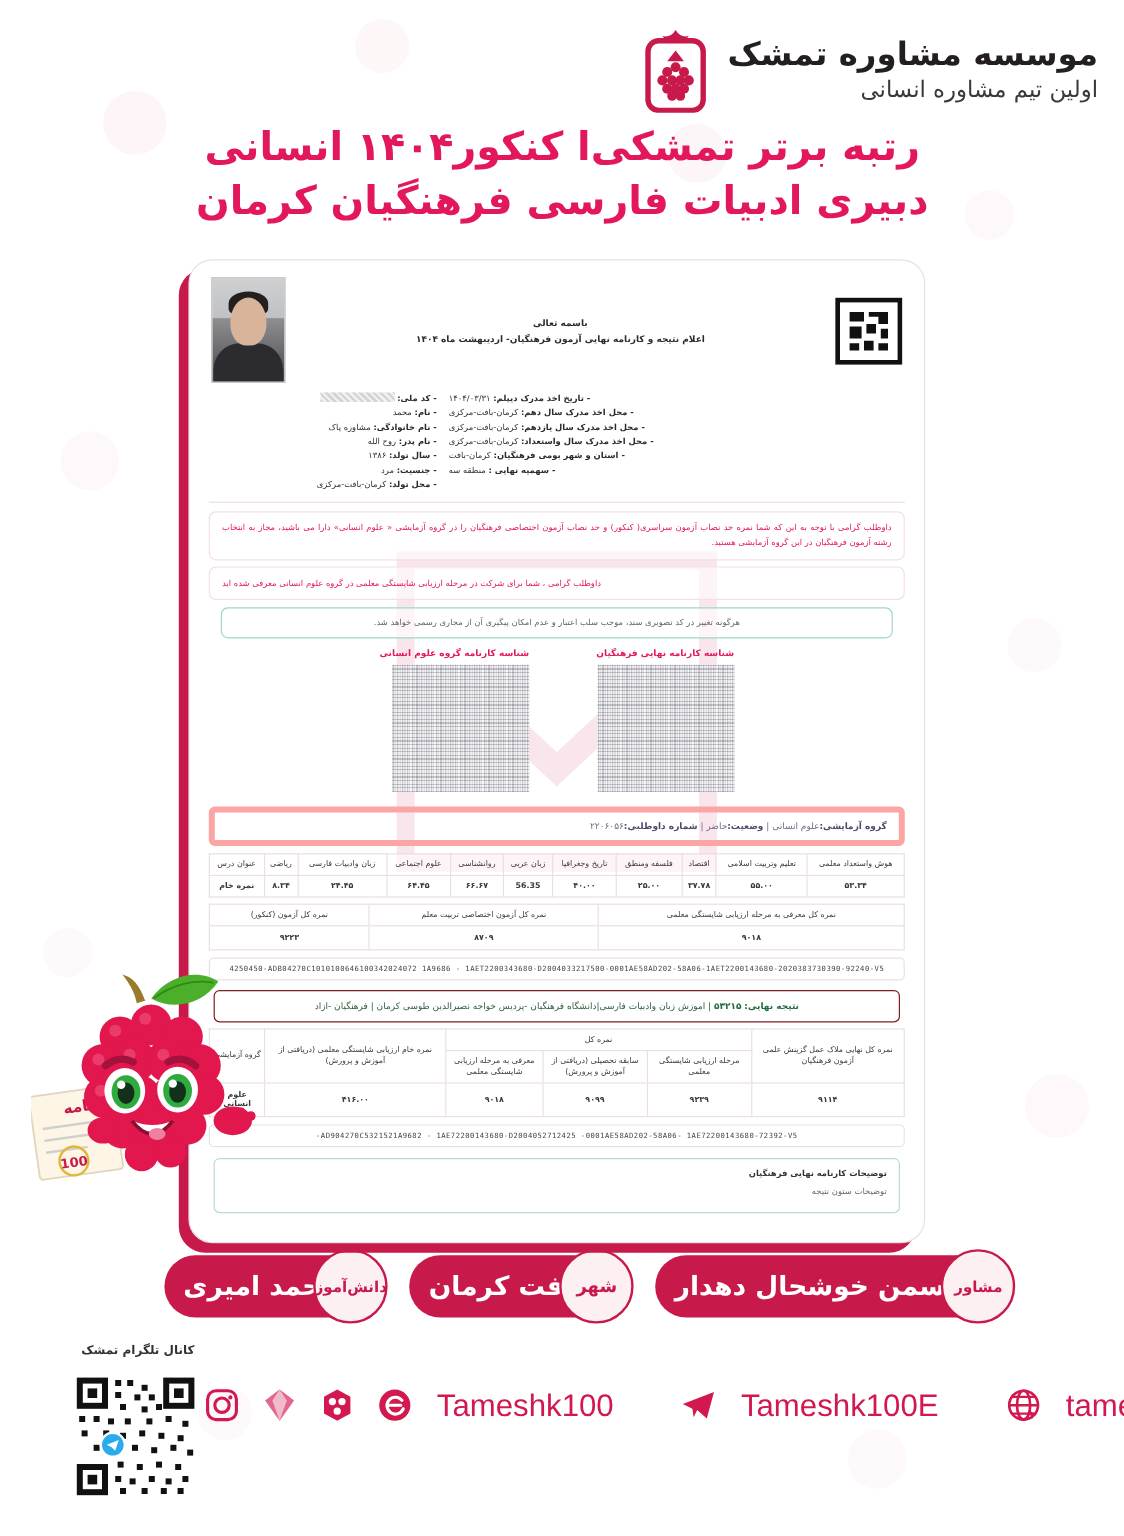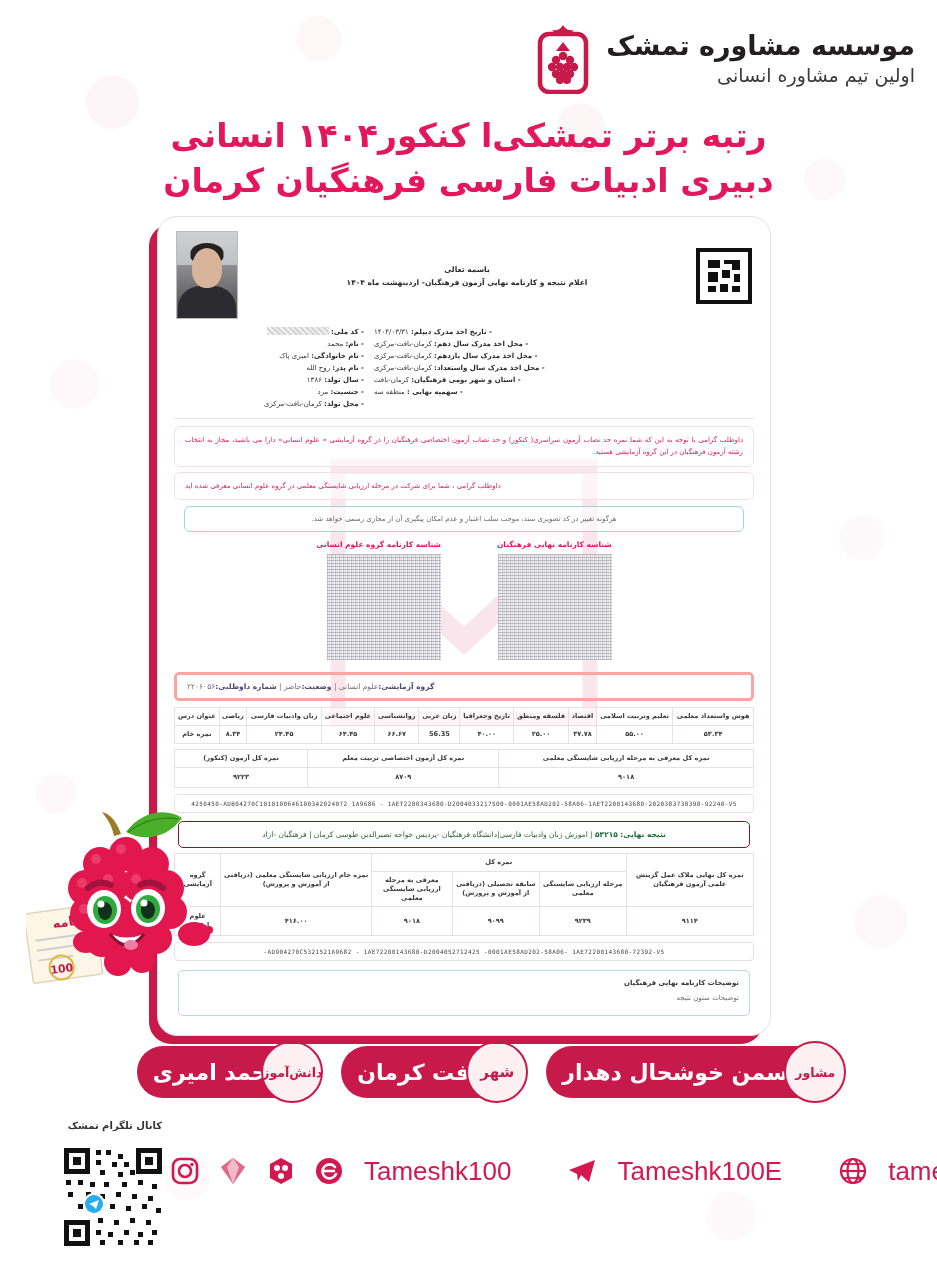--- a/index.html
+++ b/index.html
@@ -35,21 +35,21 @@
     position:absolute; top:22px; right:22px;
     display:flex; align-items:center; gap:14px;
   }
   .brand-text{ text-align:right; }
   .brand-title{ font-size:27px; font-weight:bold; color:#231f20; letter-spacing:-.3px; }
   .brand-sub{ font-size:19px; color:#3a3a3a; margin-top:3px; }
   .brand-logo{ width:58px; height:72px; position:relative; }
 
   
   .headline{
-    position:absolute; top:114px; right:0; left:0;
+    position:absolute; top:100px; right:0; left:0;
     text-align:center; color:#e3175c;
     font-weight:bold; line-height:1.35;
   }
   .headline .l1{ font-size:33px; }
   .headline .l2{ font-size:33px; }
 
   
   .cert-wrap{
     position:absolute; top:216px; right:166px;
     width:614px; height:820px;
@@ -142,33 +142,33 @@
   .bc-img{
     width:114px;height:106px;
     background:
       repeating-linear-gradient(90deg,#c9c9cf 0 1px,#ececed 1px 2px,#dedee2 2px 3px,#f6f6f7 3px 4px),
       repeating-linear-gradient(0deg,rgba(160,160,170,.5) 0 1px,rgba(255,255,255,.4) 1px 3px);
     background-blend-mode:multiply;
   }
 
   
   .group-strip{
-    border:3px solid #fca5a5; border-radius:5px;
+    border:5px solid #fca5a5; border-radius:5px;
     margin:12px 4px 0; padding:7px 10px;
-    text-align:left; font-size:7.5px; color:#6d6d86;
+    text-align:right; font-size:7.5px; color:#6d6d86;
   }
   .group-strip b{ color:#4a4a6e; font-weight:bold; }
 
   
   table{ width:calc(100% - 8px); margin:0 4px; border-collapse:collapse; font-size:6.6px; }
   table th, table td{
     border:1px solid #ecdfe3; padding:4px 2px; text-align:center;
     color:#3a3a3a; line-height:1.35;
   }
-  table th{ font-weight:bold; background:rgba(255,255,255,.55); }
+  table th{ font-weight:normal; background:rgba(255,255,255,.55); }
   table td{ font-weight:bold; }
   .tbl-scores{ margin-top:6px; }
   .tbl-totals{ margin-top:5px; }
   .tbl-totals td{ padding:5px 2px; }
 
   .serial{
     border:1px solid #ecdfe3; border-radius:4px;
     margin:6px 4px 0; padding:5px 8px;
     font-family:"DejaVu Sans Mono", monospace;
     font-size:6px; color:#444; text-align:center; direction:ltr;
@@ -309,21 +309,21 @@
             <div class="kv"><b>- محل اخذ مدرک سال دهم:</b> <span class="v">کرمان-بافت-مرکزی</span></div>
             <div class="kv"><b>- محل اخذ مدرک سال یازدهم:</b> <span class="v">کرمان-بافت-مرکزی</span></div>
             <div class="kv"><b>- محل اخذ مدرک سال واستعداد:</b> <span class="v">کرمان-بافت-مرکزی</span></div>
             <div class="kv"><b>- استان و شهر بومی فرهنگیان:</b> <span class="v">کرمان-بافت</span></div>
             <div class="kv"><b>- سهمیه نهایی :</b> <span class="v">منطقه سه</span></div>
           </div>
 
           <div class="col-right">
             <div class="kv"><b>- کد ملی:</b> <span class="redacted"></span></div>
             <div class="kv"><b>- نام:</b> <span class="v">محمد</span></div>
-            <div class="kv"><b>- نام خانوادگی:</b> <span class="v">امیری پاک</span></div>
+            <div class="kv"><b>- نام خانوادگی:</b> <span class="v">مشاوره پاک</span></div>
             <div class="kv"><b>- نام پدر:</b> <span class="v">روح الله</span></div>
             <div class="kv"><b>- سال تولد:</b> <span class="v">۱۳۸۶</span></div>
             <div class="kv"><b>- جنسیت:</b> <span class="v">مرد</span></div>
             <div class="kv"><b>- محل تولد:</b> <span class="v">کرمان-بافت-مرکزی</span></div>
           </div>
         </div>
 
         <div class="hr"></div>
 
         <div class="notice justified">داوطلب گرامی با توجه به این که شما نمره حد نصاب آزمون سراسری( کنکور) و حد نصاب آزمون اختصاصی فرهنگیان را در گروه آزمایشی « علوم انسانی» دارا می باشید، مجاز به انتخاب رشته آزمون فرهنگیان در این گروه آزمایشی هستید.</div>

